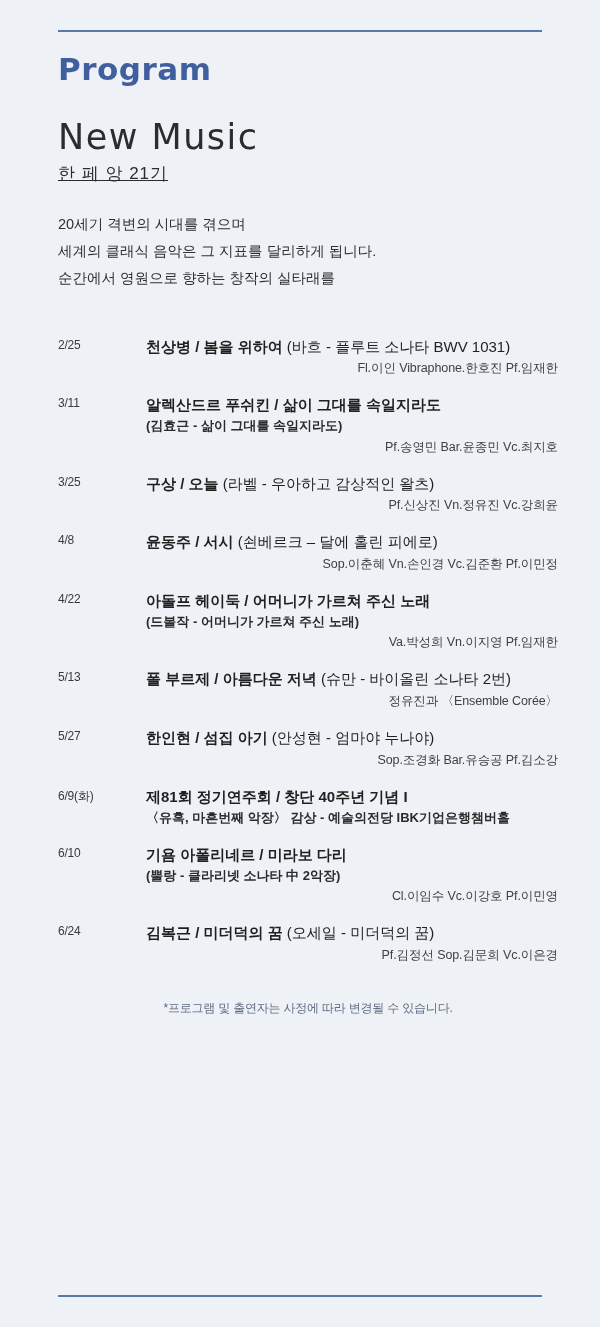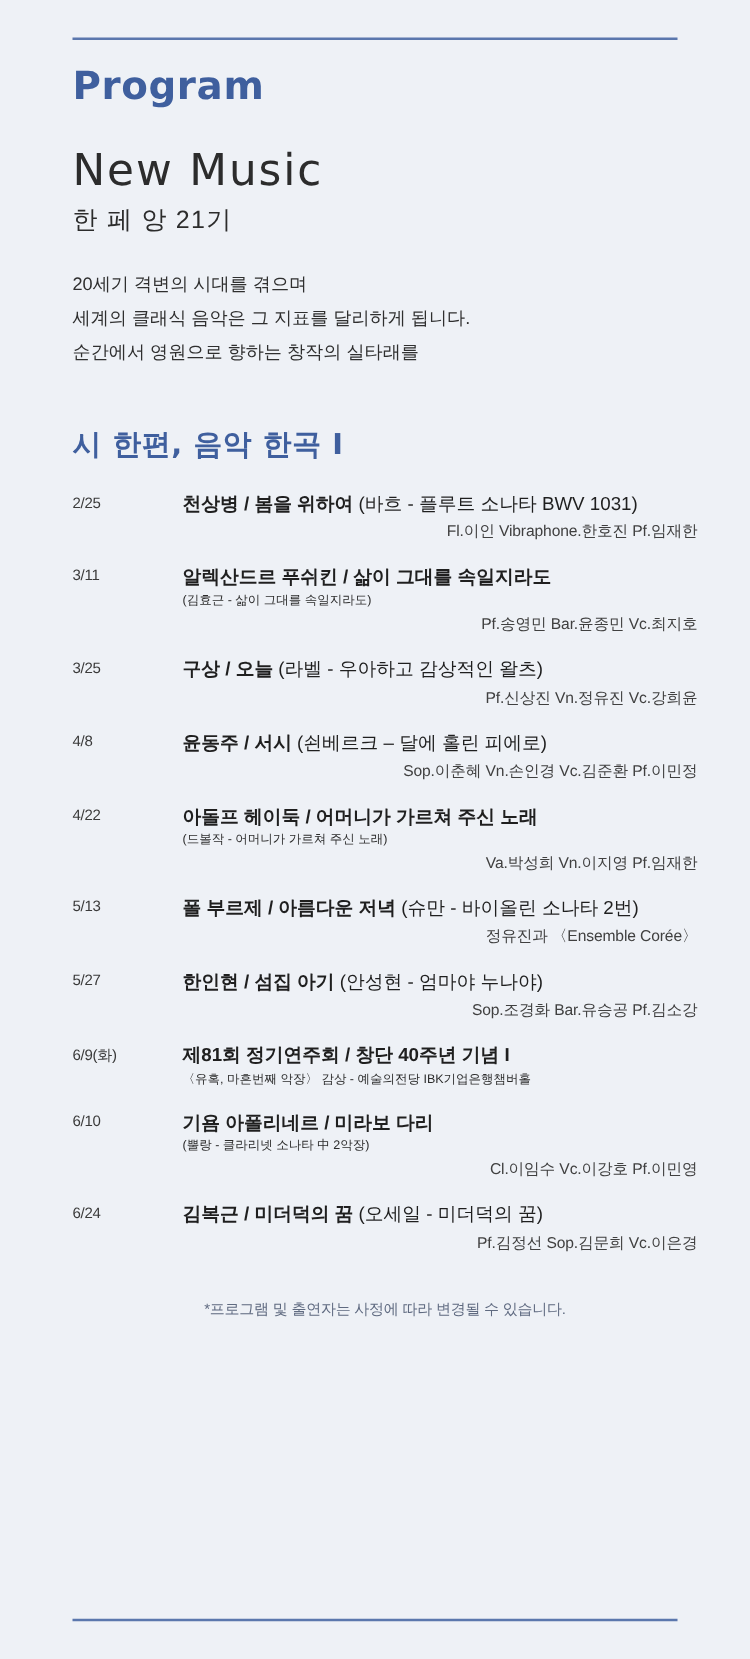--- a/index.html
+++ b/index.html
@@ -51,24 +51,25 @@
     font-family: "DejaVu Sans", sans-serif;
     font-size: 35px;
     font-weight: normal;
     color: #2c2c2c;
     letter-spacing: 1.5px;
     margin: 0 0 4px 0;
     line-height: 1.2;
   }
 
   .subtitle-hanpeang {
-    font-size: 20px;
+    font-size: 17px;
     color: #2c2c2c;
     letter-spacing: 1px;
     margin: 0 0 26px 0;
+    text-decoration: underline;
   }
 
   .intro {
     font-size: 14.5px;
     line-height: 1.85;
     color: #2f2f2f;
     margin: 0 0 44px 0;
   }
   .intro div { white-space: nowrap; }
 
@@ -109,24 +110,24 @@
     line-height: 1.45;
     color: #1f1f1f;
   }
   .item-title b {
     font-weight: bold;
   }
   .item-title .plain {
     font-weight: normal;
   }
   .item-sub {
-    font-size: 10px;
+    font-size: 13px;
     line-height: 1.5;
     color: #2b2b2b;
-    font-weight: normal;
+    font-weight: bold;
   }
   .item-perf {
     font-size: 12.5px;
     color: #404040;
     margin-top: 3px;
     letter-spacing: -0.1px;
     text-align: right;
   }
 
   .footnote {
@@ -151,21 +152,20 @@
 
     <h2 class="title-newmusic">New Music</h2>
     <div class="subtitle-hanpeang">한 페 앙  21기</div>
 
     <div class="intro">
       <div>20세기 격변의 시대를 겪으며</div>
       <div>세계의 클래식 음악은 그 지표를 달리하게 됩니다.</div>
       <div>순간에서 영원으로 향하는 창작의 실타래를</div>
     </div>
 
-    <h3 class="section-heading">시 한편, 음악 한곡 I</h3>
 
     <ul class="program-list">
 
       <li class="program-item">
         <div class="item-date">2/25</div>
         <div class="item-body">
           <div class="item-title">
             <b>천상병 / 봄을 위하여</b>
             <span class="plain">(바흐 - 플루트 소나타 BWV 1031)</span>
           </div>

